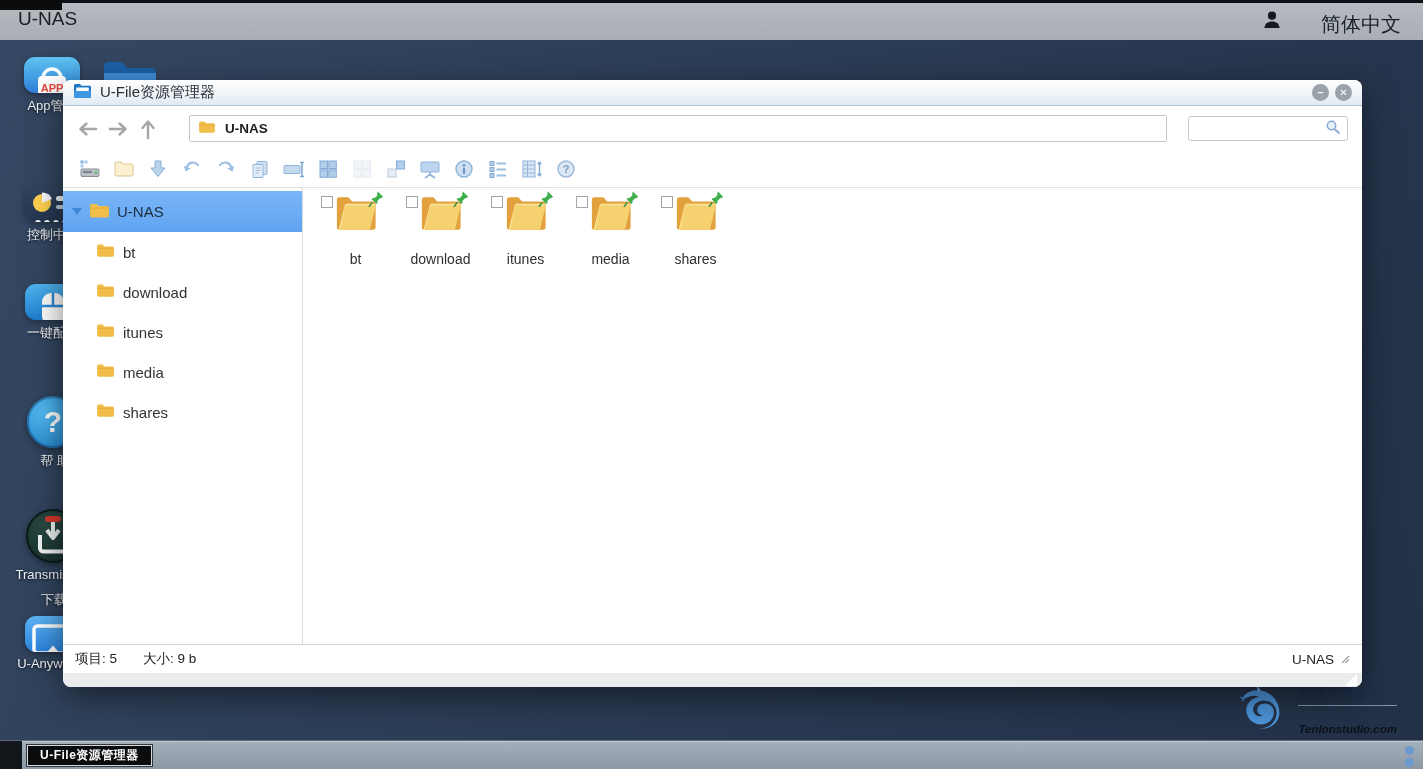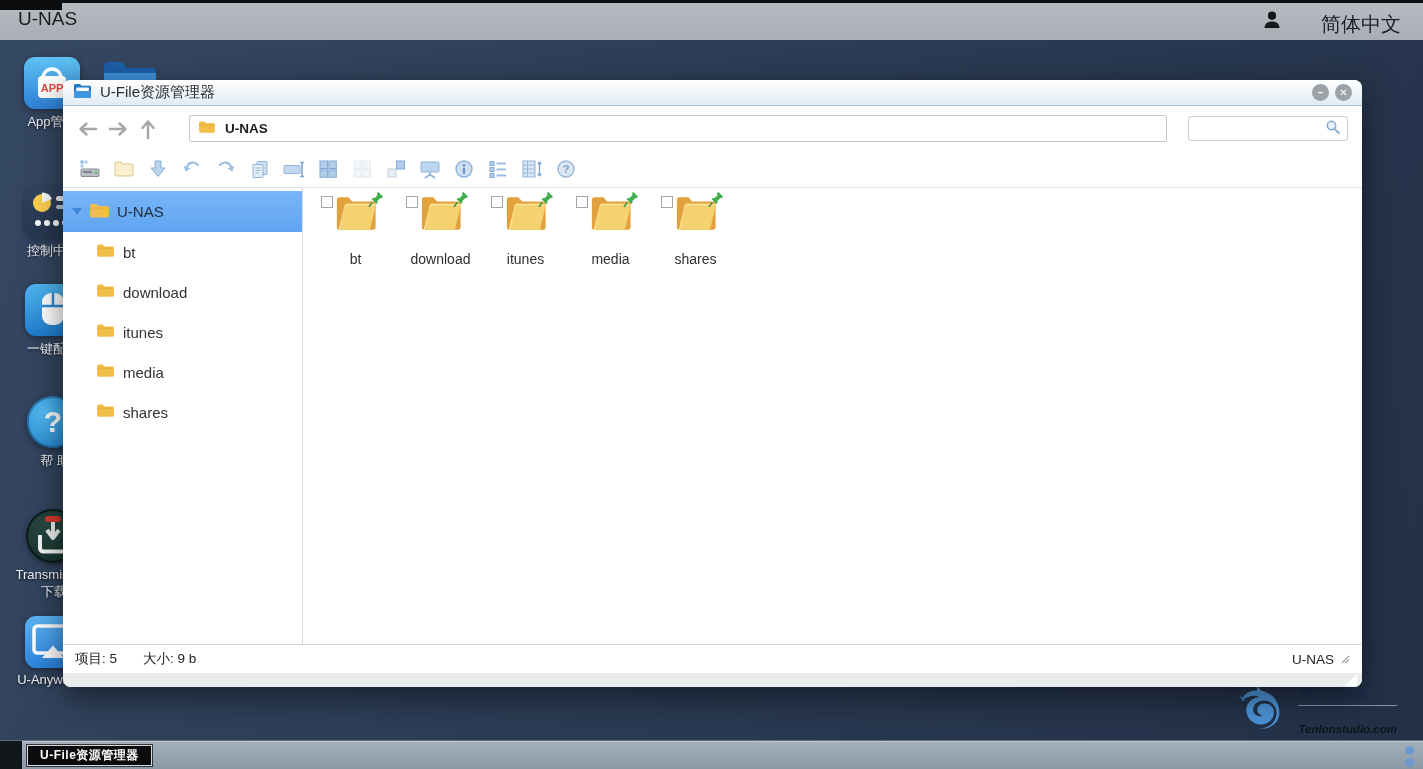--- a/index.html
+++ b/index.html
@@ -12,35 +12,35 @@
   .topbar{position:absolute;top:0;left:0;right:0;height:40px;z-index:40;
     background:linear-gradient(#b7bcc2,#a9aeb5);}
   .tb-title{position:absolute;left:18px;top:8px;font-size:19px;color:#191c20;}
   .tb-user{position:absolute;right:140px;top:9px;cursor:pointer;}
   .tb-lang{position:absolute;right:22px;top:11px;font-size:20px;color:#1a2028;cursor:pointer;}
 
   
   .desktop{position:absolute;top:40px;left:0;right:0;bottom:29px;z-index:1;
     background:linear-gradient(115deg,#354863 0%,#2c3d56 45%,#233148 100%);}
   .dicon{position:absolute;width:56px;z-index:5;cursor:pointer;}
-  .tile{width:56px;height:52px;border-radius:11px;box-shadow:0 2px 6px rgba(0,0,0,.35);overflow:hidden;}
+  .tile{width:56px;height:36px;border-radius:11px;box-shadow:0 2px 6px rgba(0,0,0,.35);overflow:hidden;}
   .tile-app{background:linear-gradient(180deg,#5fc3f2,#2e80d8);}
   .tile-ctrl{background:linear-gradient(180deg,#31445f,#253650);}
   .tile-mouse{background:linear-gradient(180deg,#4fb6f0,#1e7ccd);}
   .tile-help{width:52px;height:52px;border-radius:50%;
     background:radial-gradient(circle at 35% 30%,#55bdf5,#1b7cc4);
     box-shadow:0 2px 6px rgba(0,0,0,.4),inset 0 0 0 2px rgba(10,60,110,.45);
     display:flex;align-items:center;justify-content:center;color:#fff;font-size:30px;font-weight:bold;}
   .tile-trans{width:54px;height:54px;border-radius:50%;
     background:radial-gradient(circle at 40% 30%,#2a4a44,#132a26);
     box-shadow:0 2px 6px rgba(0,0,0,.4),inset 0 0 0 2px #0c1b18;}
   .tile-anyw{background:linear-gradient(180deg,#5cb5f7,#2b84de);}
   .dlabel{position:absolute;top:100%;margin-top:4px;left:50%;transform:translateX(-50%);
     white-space:nowrap;font-size:13px;color:#eef1f5;text-shadow:0 1px 3px rgba(0,0,0,.8);text-align:center;}
-  .dlabel.l2{margin-top:20px;}
+  .dlabel.l2{margin-top:28px;}
   .hidden-folder{position:absolute;left:101px;top:17px;z-index:4;}
 
   
   .brand{position:absolute;right:26px;bottom:5px;display:flex;align-items:center;gap:9px;z-index:5;}
   .brand-name{font-style:italic;font-weight:bold;font-size:12px;letter-spacing:2px;color:#1d3050;}
   .brand-site{font-style:italic;font-weight:bold;font-size:11.5px;color:#0d1319;
     border-top:1px solid #8696aa;padding-top:17px;margin-top:2px;}
 
   
   .window{position:absolute;left:63px;top:80px;width:1299px;height:607px;z-index:20;

